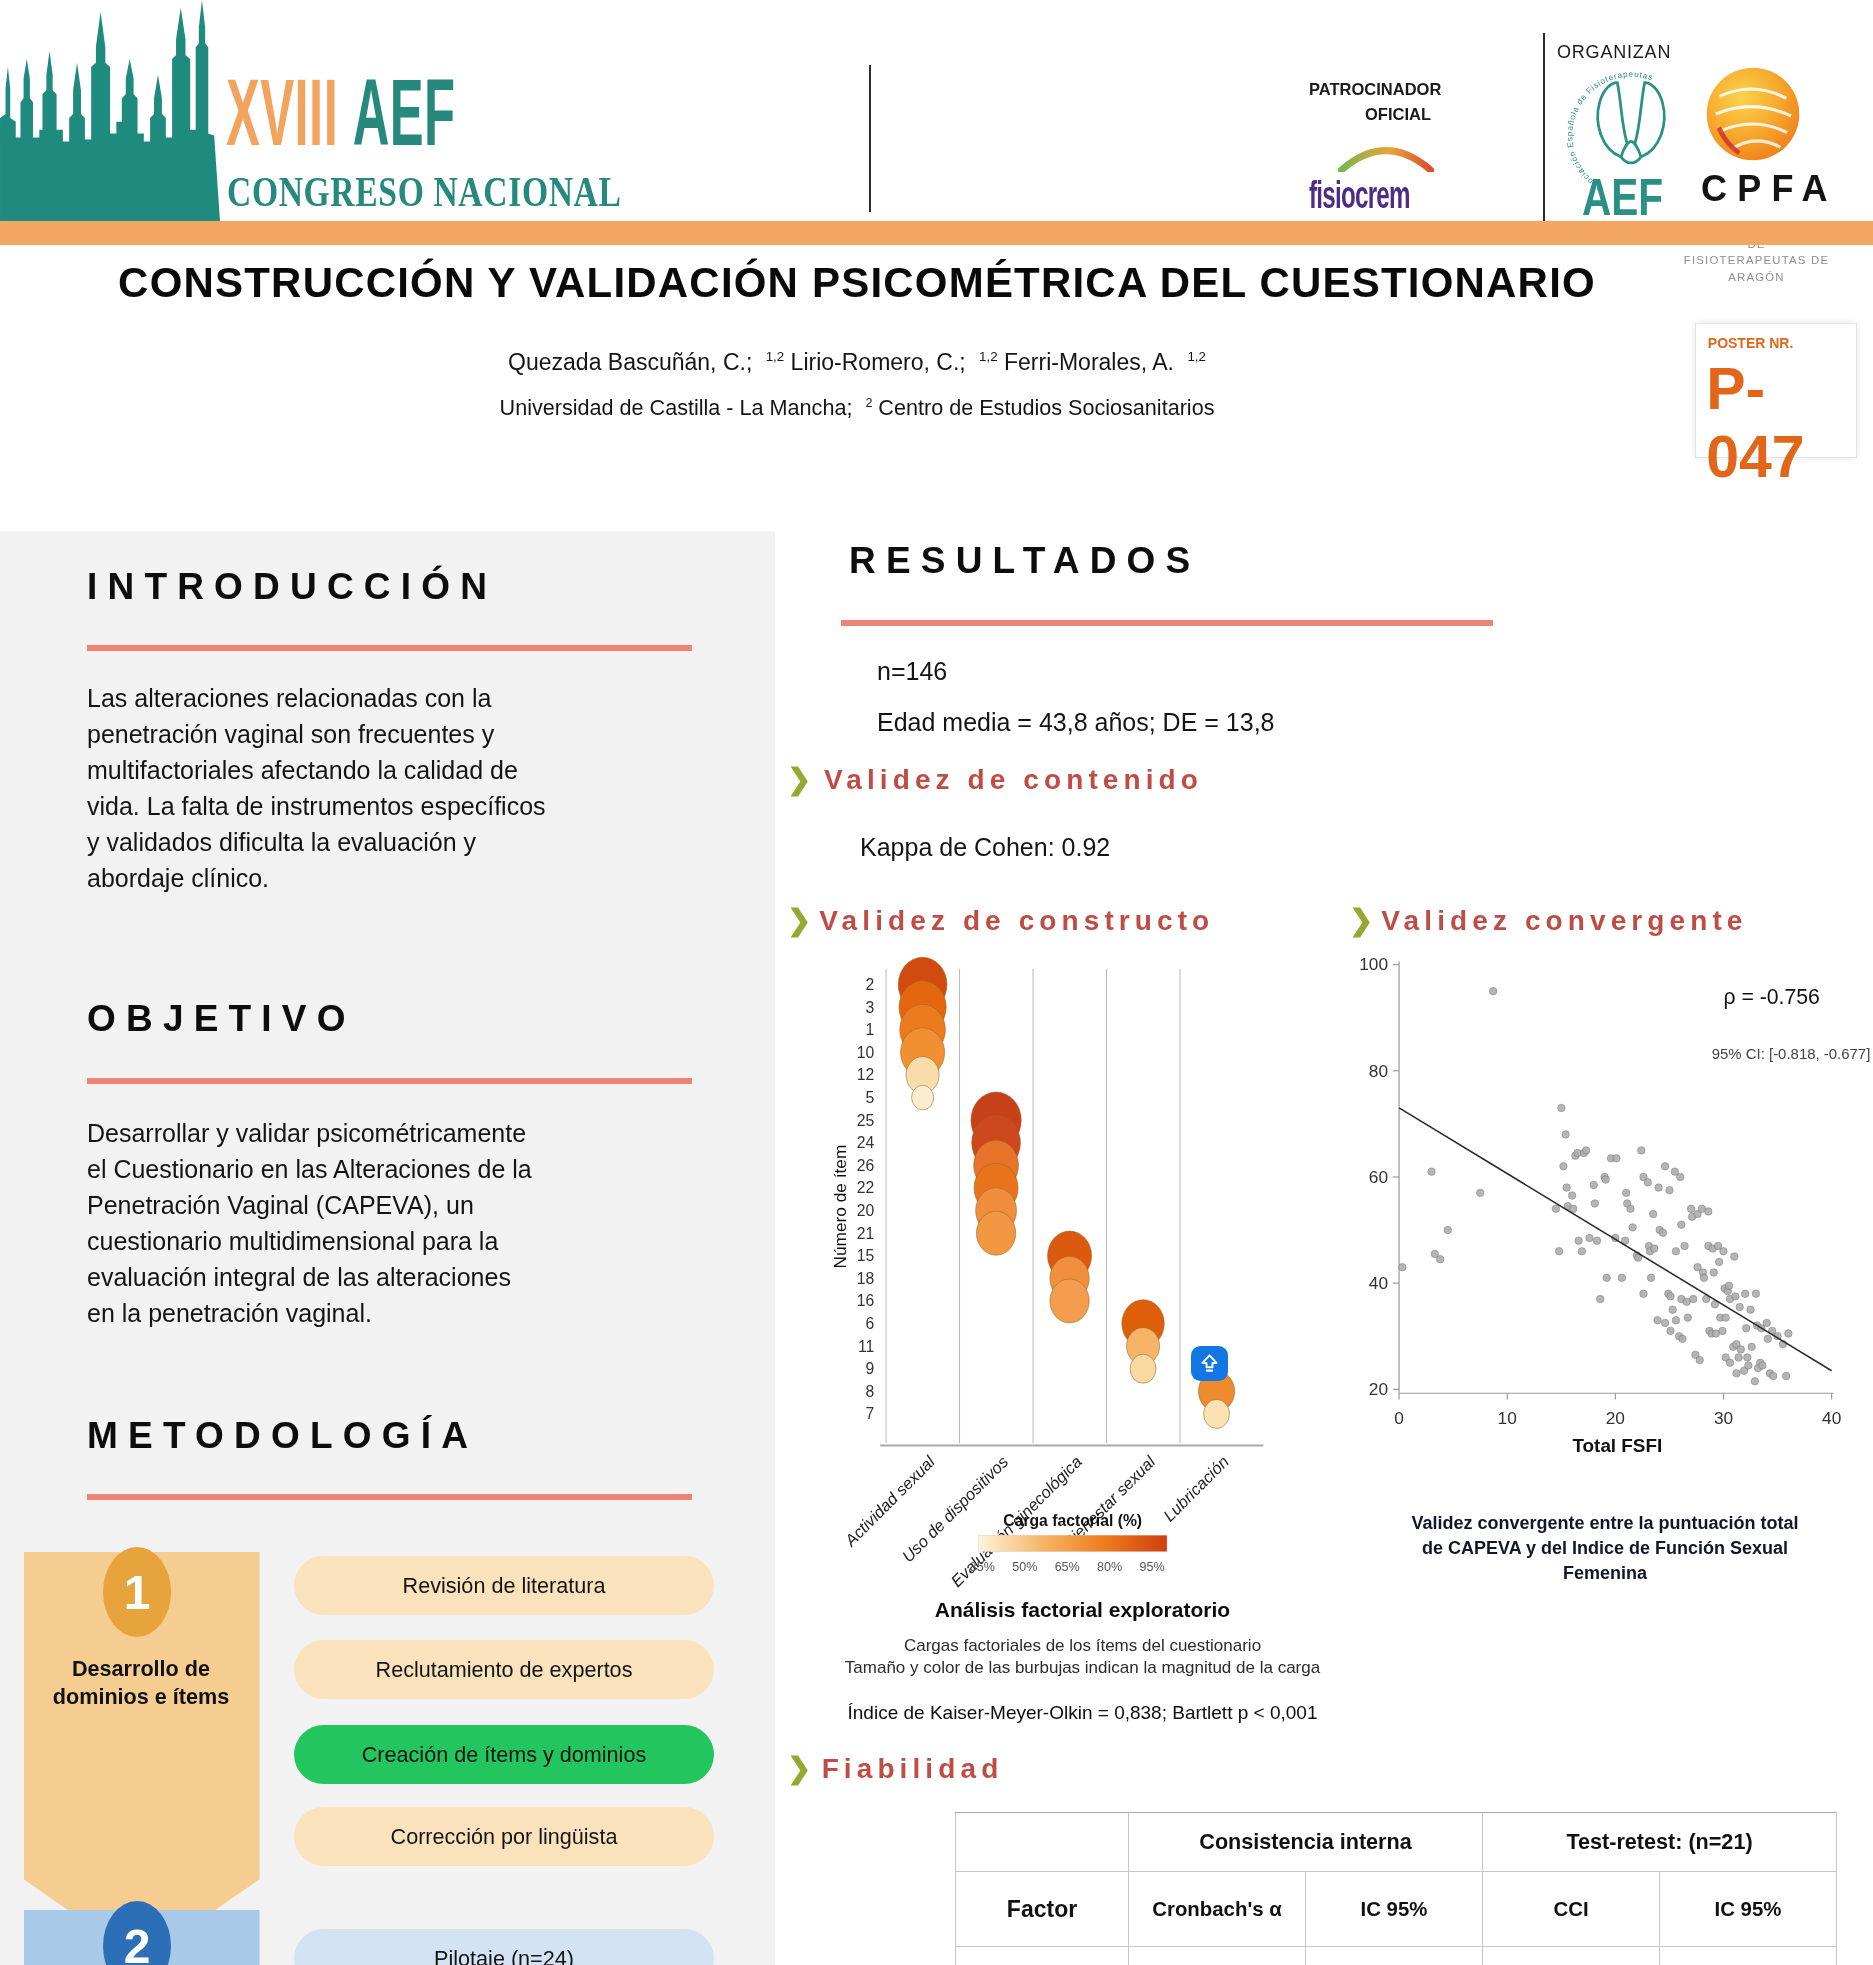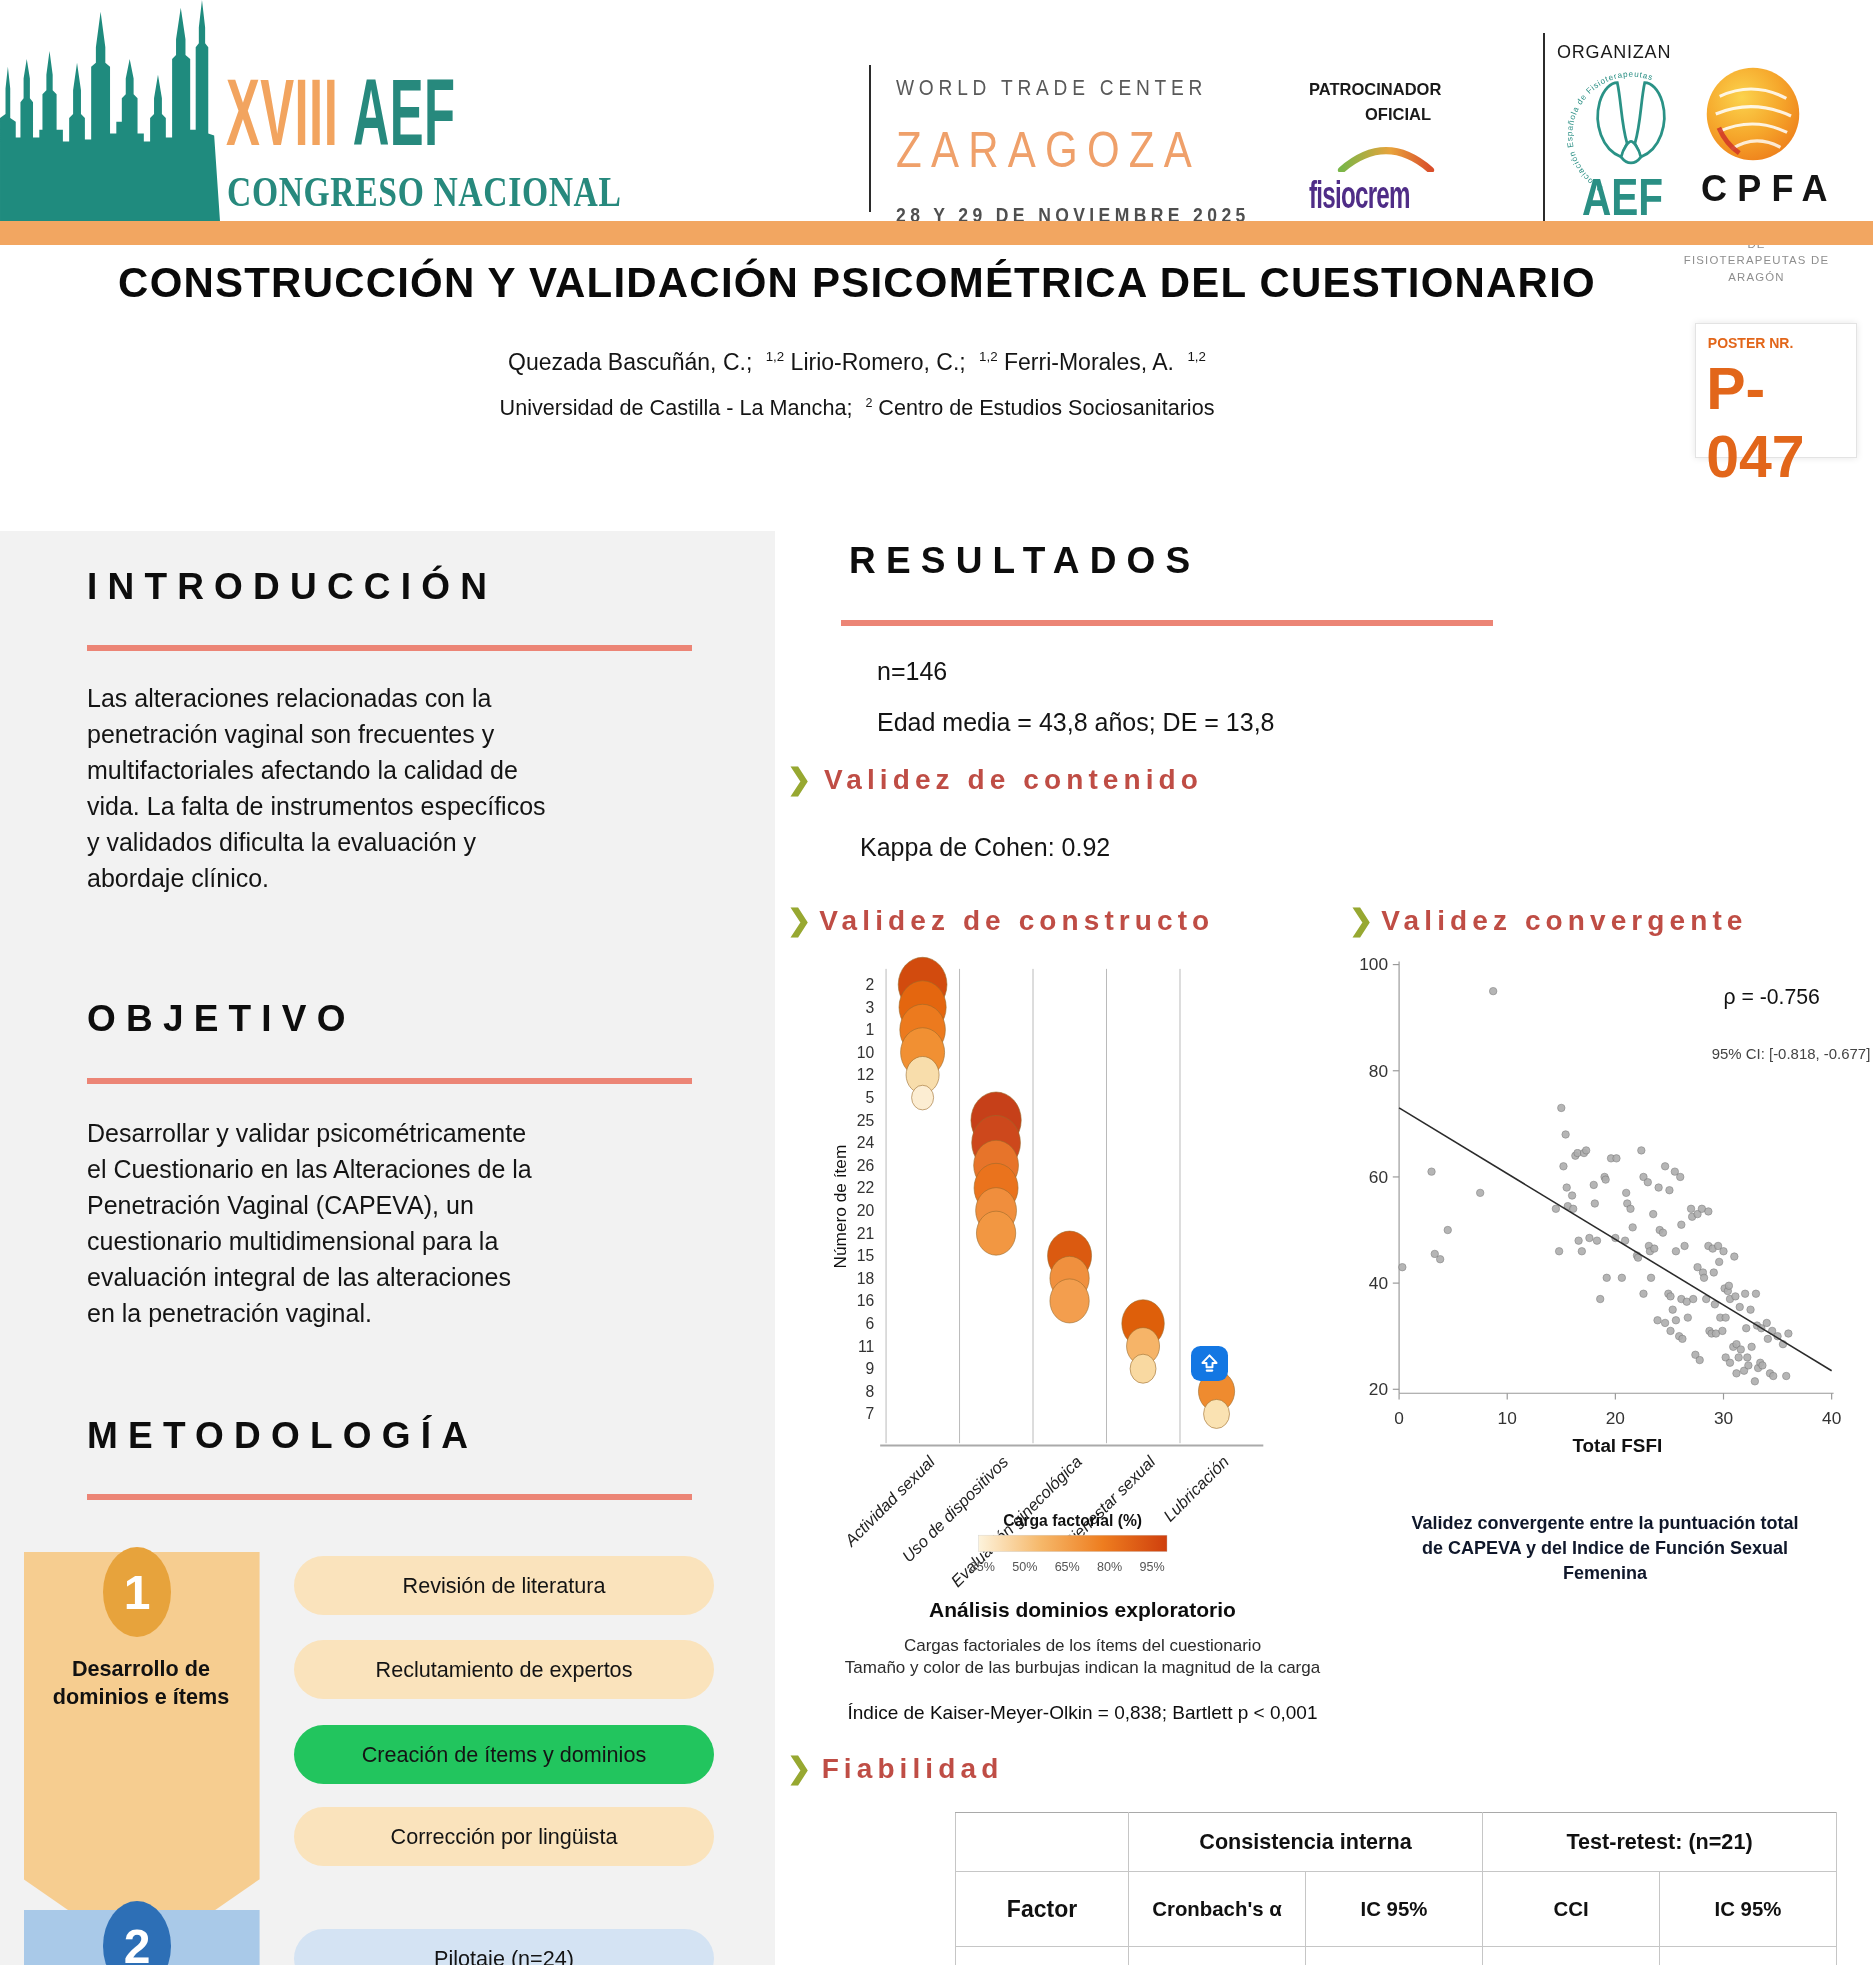--- a/index.html
+++ b/index.html
@@ -79,25 +79,20 @@
 
 <div class="abs" style="left:0;top:0;width:1874px;height:246px;">
   <svg class="abs" style="left:0;top:0;" width="224" height="222" viewBox="0 0 570 565">
     <path fill="#1f8b7e" d="M0,565 L0,300 L14,290 L14,225 L20,170 L26,225 L26,300 L40,310 L40,350 L52,350 L52,260 L60,250 L60,200 L68,150 L76,200 L76,250 L84,260 L84,350 L100,350 L100,330 L108,330 L108,240 L118,230 L118,190 L126,130 L134,190 L134,230 L144,240 L144,330 L160,330 L160,360 L176,360 L176,300 L186,290 L186,230 L196,160 L206,230 L206,290 L216,300 L216,355 L232,355 L232,170 L244,160 L244,120 L256,30 L268,120 L268,160 L280,170 L280,340 L296,340 L296,310 L310,310 L310,250 L320,240 L320,200 L330,150 L340,200 L340,240 L350,250 L350,340 L366,340 L366,360 L382,360 L382,300 L392,290 L392,250 L402,190 L412,250 L412,290 L422,300 L422,350 L438,350 L438,150 L448,140 L448,100 L460,20 L472,100 L472,140 L484,150 L484,330 L498,330 L498,120 L506,110 L506,70 L514,0 L522,70 L522,110 L530,120 L530,340 L545,345 L560,565 Z"></path>
   </svg>
   <div class="abs" id="congress-title"><span class="xviii">XVIII</span><span class="xviii">&nbsp;</span><span class="aef">AEF</span></div>
   <div class="abs" id="congress-subtitle">CONGRESO NACIONAL</div>
 
   <div class="abs vdivider" style="left:869px;top:65px;height:147px;"></div>
 
-  <div class="abs" id="venue">
-    <div id="venue-name">WORLD TRADE CENTER</div>
-    <div id="venue-city">ZARAGOZA</div>
-    <div id="venue-dates">28 Y 29 DE NOVIEMBRE 2025</div>
-  </div>
 
   <div class="abs" id="sponsor-label">PATROCINADOR
 OFICIAL</div>
   <div class="abs" id="fisiocrem">
     <svg width="102" height="31" viewBox="0 0 260 80" style="margin-left:23.6px;">
       <defs>
           <linearGradient id="fgrad" x1="0" y1="0" x2="1" y2="0">
         <stop offset="0" stop-color="#7ab648"></stop>
             <stop offset=".55" stop-color="#e8a33c"></stop>
             <stop offset="1" stop-color="#d94f2b"></stop>
@@ -278,21 +273,21 @@
     <text x="812" y="1578" font-size="32" fill="#555" text-anchor="middle">95%</text>
   </svg>
 <div class="abs" id="overlay-icon">
   <svg width="25" height="25" viewBox="0 0 92 88">
     <path d="M46,14 L72,42 L57,42 L57,58 L35,58 L35,42 L20,42 Z" fill="none" stroke="#ffffff" stroke-width="7" stroke-linejoin="round"></path>
     <line x1="36" y1="70" x2="56" y2="70" stroke="#ffffff" stroke-width="8" stroke-linecap="round"></line>
   </svg>
 </div>
 
 <div class="abs chart-caption" id="bubble-captions">
-  <div id="bubble-cap-title">Análisis dominios exploratorio</div>
+  <div id="bubble-cap-title">Análisis factorial exploratorio</div>
   <div id="bubble-cap-sub">Cargas factoriales de los ítems del cuestionario
 Tamaño y color de las burbujas indican la magnitud de la carga</div>
   <div id="bubble-cap-kmo">Índice de Kaiser-Meyer-Olkin = 0,838; Bartlett p &lt; 0,001</div>
 </div>
 
 <svg class="abs" id="scatter-svg" style="left:1344px;top:941px;" width="527" height="523" viewBox="0 0 1340 1330">
     <line x1="140" y1="52" x2="140" y2="1150" stroke="#999" stroke-width="3"></line>
     <line x1="140" y1="1150" x2="1245" y2="1150" stroke="#999" stroke-width="3"></line>
     <line x1="124" y1="1140" x2="140" y2="1140" stroke="#999" stroke-width="3"></line>
     <text x="112" y="1155" font-size="44" fill="#333" text-anchor="end">20</text>

